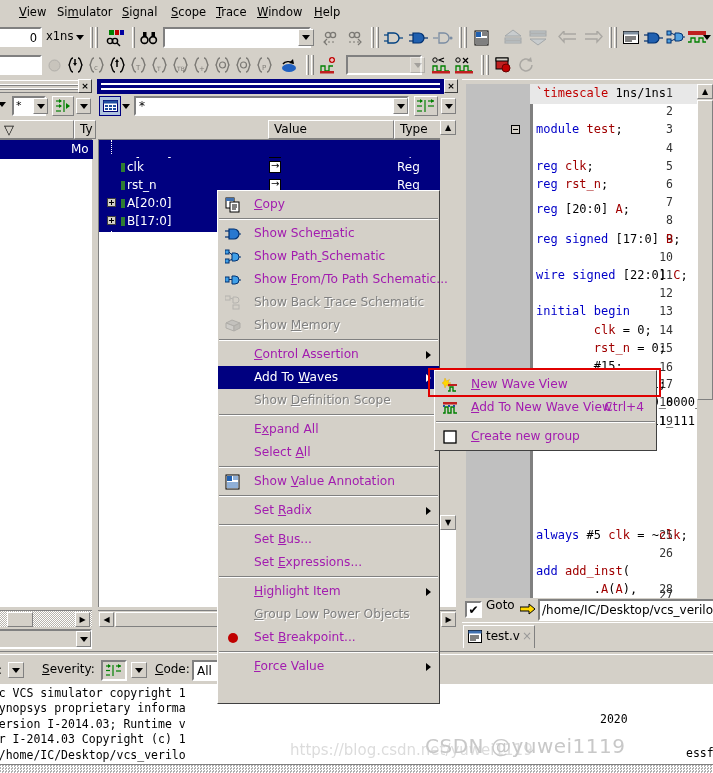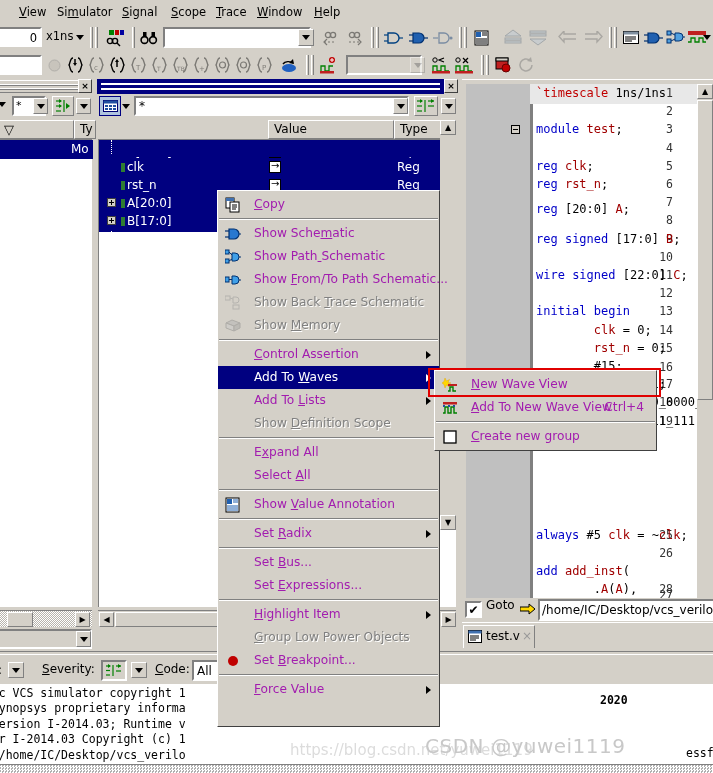--- a/index.html
+++ b/index.html
@@ -723,21 +723,21 @@
   </div>
 
   <div id="console">
     <div id="conlines">
         <div class="conline" style="top: 2px;">ogic VCS simulator copyright 1</div>
         <div class="conline" style="top: 17.4px;">s Synopsys proprietary informa</div>
         <div class="conline" style="top: 32.8px;">: version I-2014.03; Runtime v</div>
         <div class="conline" style="top: 48.2px;">iter I-2014.03 Copyright (c) 1</div>
         <div class="conline" style="top: 63.6px;">e '/home/IC/Desktop/vcs_verilo</div>
       </div>
-    <div style="position:absolute;left:600px;top:9px;font-weight:bold;">2020</div>
+    <div style="position:absolute;left:600px;top:28px;">2020</div>
     <div style="position:absolute;left:686px;top:62px;">essfu</div>
   </div>
   <div id="watermark2">https://blog.csdn.net/yuwei1119</div>
   <div id="watermark">CSDN @yuwei1119</div>
   <div id="hatchbar"></div>
 
   <div style="position:absolute;left:0;top:764px;width:713px;height:1px;background:#808080;"></div>
 
   <div id="ctxmenu">
       <div class="mitem"><span class="micon"><svg width="16" height="16" viewBox="0 0 16 16">
@@ -776,21 +776,20 @@
             <line x1="5" y1="3" x2="8" y2="4" stroke="#909090"></line>
           </svg></span><span>Show Back <u>T</u>race Schematic</span></div>
       <div class="mitem gray"><span class="micon" style="opacity: 0.45;"><svg width="16" height="16" viewBox="0 0 16 16">
             <path d="M1 5 l6 -3 l8 3 l-6 3 z" fill="#b0b0b0" stroke="#808080"></path>
             <path d="M1 5 v5 l8 3 v-5 z" fill="#c8c8c8" stroke="#808080"></path>
             <path d="M9 8 l6 -3 v5 l-6 3 z" fill="#a0a0a0" stroke="#808080"></path>
           </svg></span><span>Show <u>M</u>emory</span></div>
       <div class="msep"></div>
       <div class="mitem"><span><u>C</u>ontrol Assertion</span><span class="marrow"></span></div>
       <div class="mitem hl"><span>Add To <u>W</u>aves</span><span class="marrow"></span></div>
-      <div class="mitem"><span>Add To <u>L</u>ists</span><span class="marrow"></span></div>
       <div class="mitem gray"><span>Show <u>D</u>efinition Scope</span></div>
       <div class="msep"></div>
       <div class="mitem"><span>E<u>x</u>pand All</span></div>
       <div class="mitem"><span>Select <u>A</u>ll</span></div>
       <div class="msep"></div>
       <div class="mitem"><span class="micon"><svg width="16" height="16" viewBox="0 0 16 16">
             <rect x="1" y="1" width="13" height="14" fill="#fff" stroke="#000"></rect>
             <rect x="2" y="2" width="5" height="5" fill="#2060b0"></rect>
             <line x1="8" y1="3" x2="13" y2="3" stroke="#2060b0"></line>
             <line x1="8" y1="5" x2="13" y2="5" stroke="#2060b0"></line>

